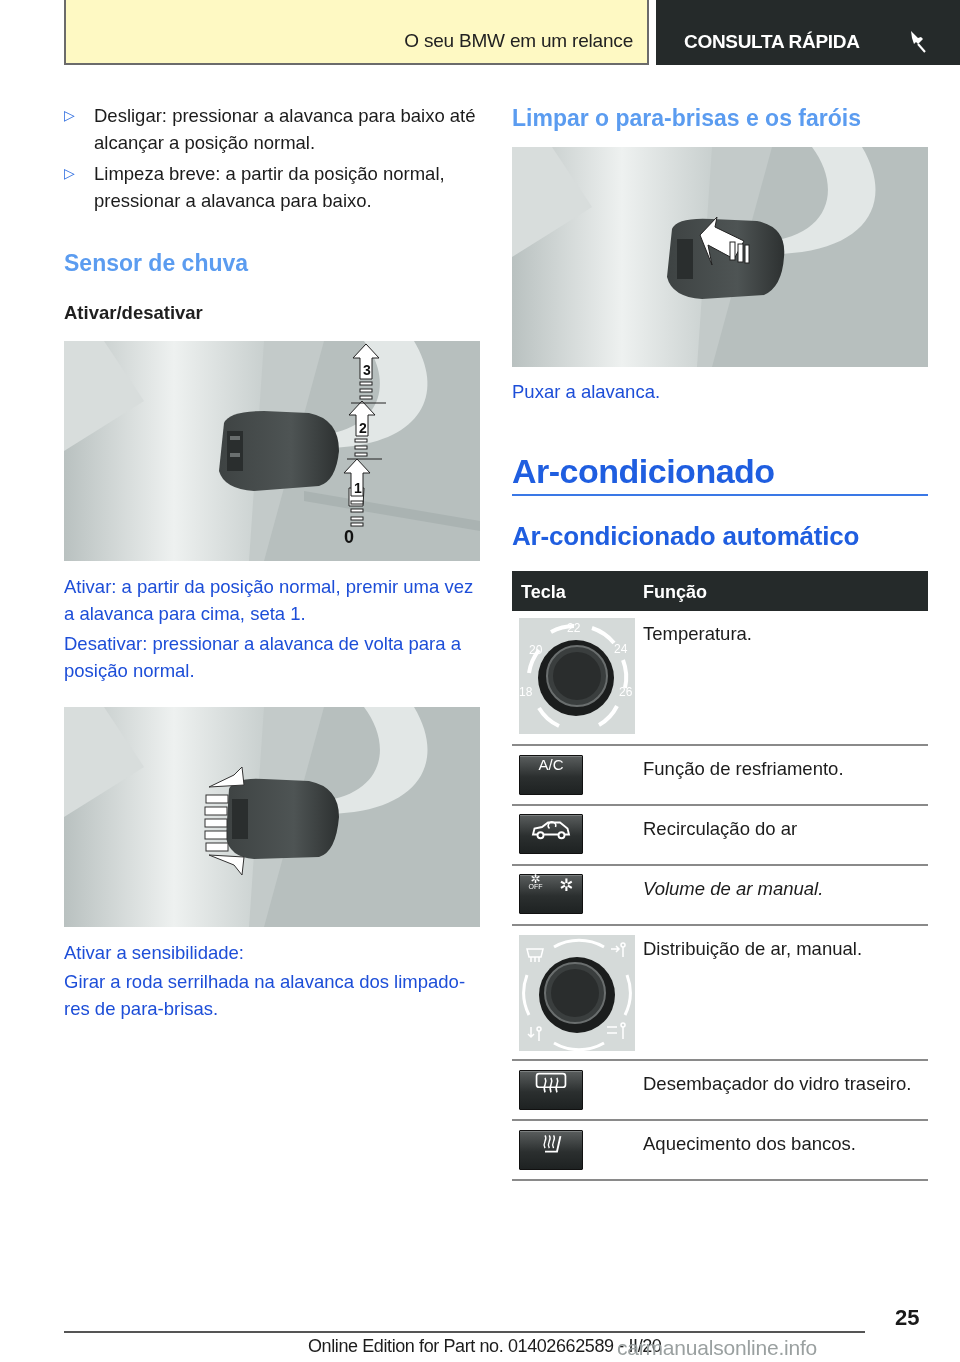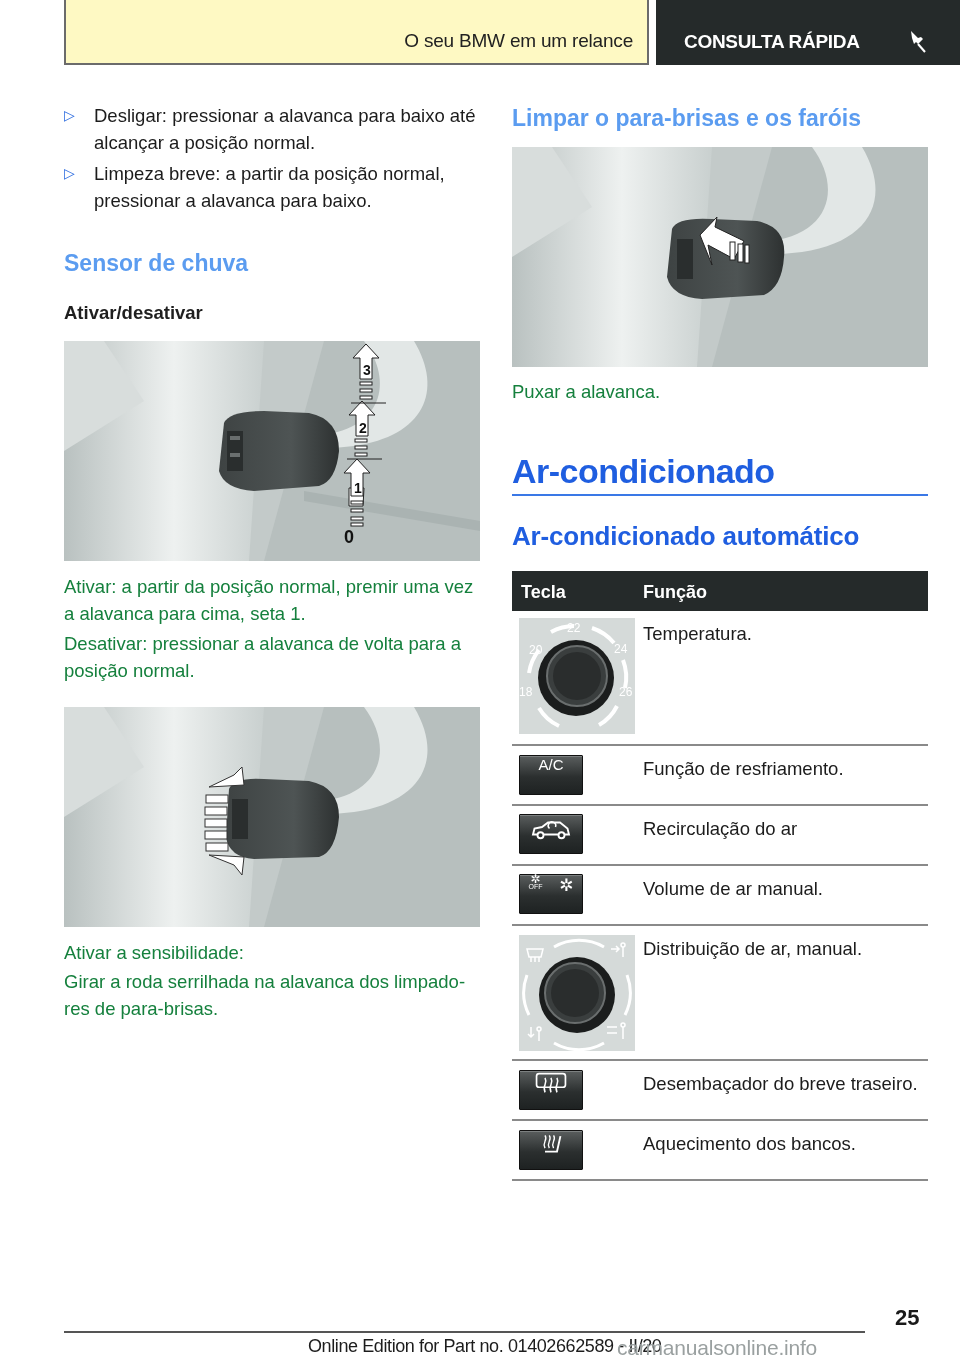--- a/index.html
+++ b/index.html
@@ -12,21 +12,21 @@
   .hdr-right { position: absolute; left: 656px; top: 0; width: 304px; height: 65px; background: #252a2a; }
   .hdr-right span.lbl { position: absolute; left: 28px; top: 31px; font-size: 19px; font-weight: bold; color: #fff; letter-spacing: -0.3px; }
   .hdr-right .pin { position: absolute; left: 247px; top: 28px; width: 26px; height: 26px; }
 
   .bullet { position: absolute; font-size: 18.5px; line-height: 27px; color: #1c1c1c; }
   .bullet .tri { position: absolute; left: 0; top: 0; color: #2f6ee0; font-size: 14px; }
   .bullet .txt { display: block; padding-left: 30px; }
 
   .h-light { position: absolute; font-size: 23px; font-weight: bold; color: #5b9cf0; }
   .h-sub { position: absolute; font-size: 18.5px; font-weight: bold; color: #1f1f1f; }
-  .p { position: absolute; font-size: 18.5px; line-height: 27px; color: #15803d; }
+  .p { position: absolute; font-size: 18.5px; line-height: 27px; color: #1d4ed8; }
 
   .illus { position: absolute; background: #c5cccb; overflow: hidden; }
   .illus svg { width: 100%; height: 100%; display: block; }
 
   .h-big { position: absolute; left: 512px; top: 452px; font-size: 34px; font-weight: bold; color: #1f5ee0; letter-spacing: -0.5px; }
   .h-big-rule { position: absolute; left: 512px; top: 494px; width: 416px; height: 2px; background: #3a78e6; }
   .h-mid { position: absolute; left: 512px; top: 521px; font-size: 26px; font-weight: bold; color: #1f5ee0; letter-spacing: -0.2px; }
 
   
   .tbl { position: absolute; left: 512px; top: 571px; width: 416px; }
@@ -253,21 +253,21 @@
   </div>
 
   <div class="tbl-row" style="height:60px;">
     <div class="key btn" style="top:8px; justify-content:space-around;">
       <span style="display:flex; flex-direction:column; align-items:center; font-size:7px; line-height:8px;">
         <span style="font-size:12px;">✲</span>
           <span>OFF</span>
       </span>
       <span style="font-size:17px;">✲</span>
     </div>
-    <span class="fn" style="top:12px;">Volume de ar manual.</span>
+    <span class="fn" style="top:12px;font-style:italic;">Volume de ar manual.</span>
   </div>
 
   <div class="tbl-row" style="height:135px;">
     <div class="key dial-box" style="top:9px;">
       <svg viewBox="0 0 116 116" width="116" height="116">
         <g fill="none" stroke="#fff" stroke-width="3">
           <path d="M35 12 A50 50 0 0 1 85 12"></path>
           <path d="M8 40 A50 50 0 0 0 10 80"></path>
           <path d="M108 40 A50 50 0 0 1 106 80"></path>
           <path d="M35 108 A50 50 0 0 0 85 108"></path>
@@ -297,21 +297,21 @@
     <div class="key btn" style="top:9px;">
       <svg viewBox="0 0 40 28" width="34" height="24">
         <rect x="3" y="3" width="34" height="16" rx="3" fill="none" stroke="#fff" stroke-width="2"></rect>
         <g fill="none" stroke="#fff" stroke-width="1.8">
           <path d="M13 25 Q11 20 13 16 Q15 12 13 8"></path>
           <path d="M20 25 Q18 20 20 16 Q22 12 20 8"></path>
           <path d="M27 25 Q25 20 27 16 Q29 12 27 8"></path>
         </g>
       </svg>
     </div>
-    <span class="fn" style="top:12px;">Desembaçador do breve traseiro.</span>
+    <span class="fn" style="top:12px;">Desembaçador do vidro traseiro.</span>
   </div>
 
   <div class="tbl-row" style="height:60px;">
     <div class="key btn" style="top:9px;">
       <svg viewBox="0 0 30 28" width="26" height="24">
         <path d="M8 24 L22 24 L26 6" fill="none" stroke="#fff" stroke-width="2.2"></path>
         <g fill="none" stroke="#fff" stroke-width="1.6">
           <path d="M8 20 Q6 16 8 12 Q10 8 8 5"></path>
           <path d="M13 20 Q11 16 13 12 Q15 8 13 5"></path>
           <path d="M18 20 Q16 16 18 12 Q20 8 18 5"></path>

